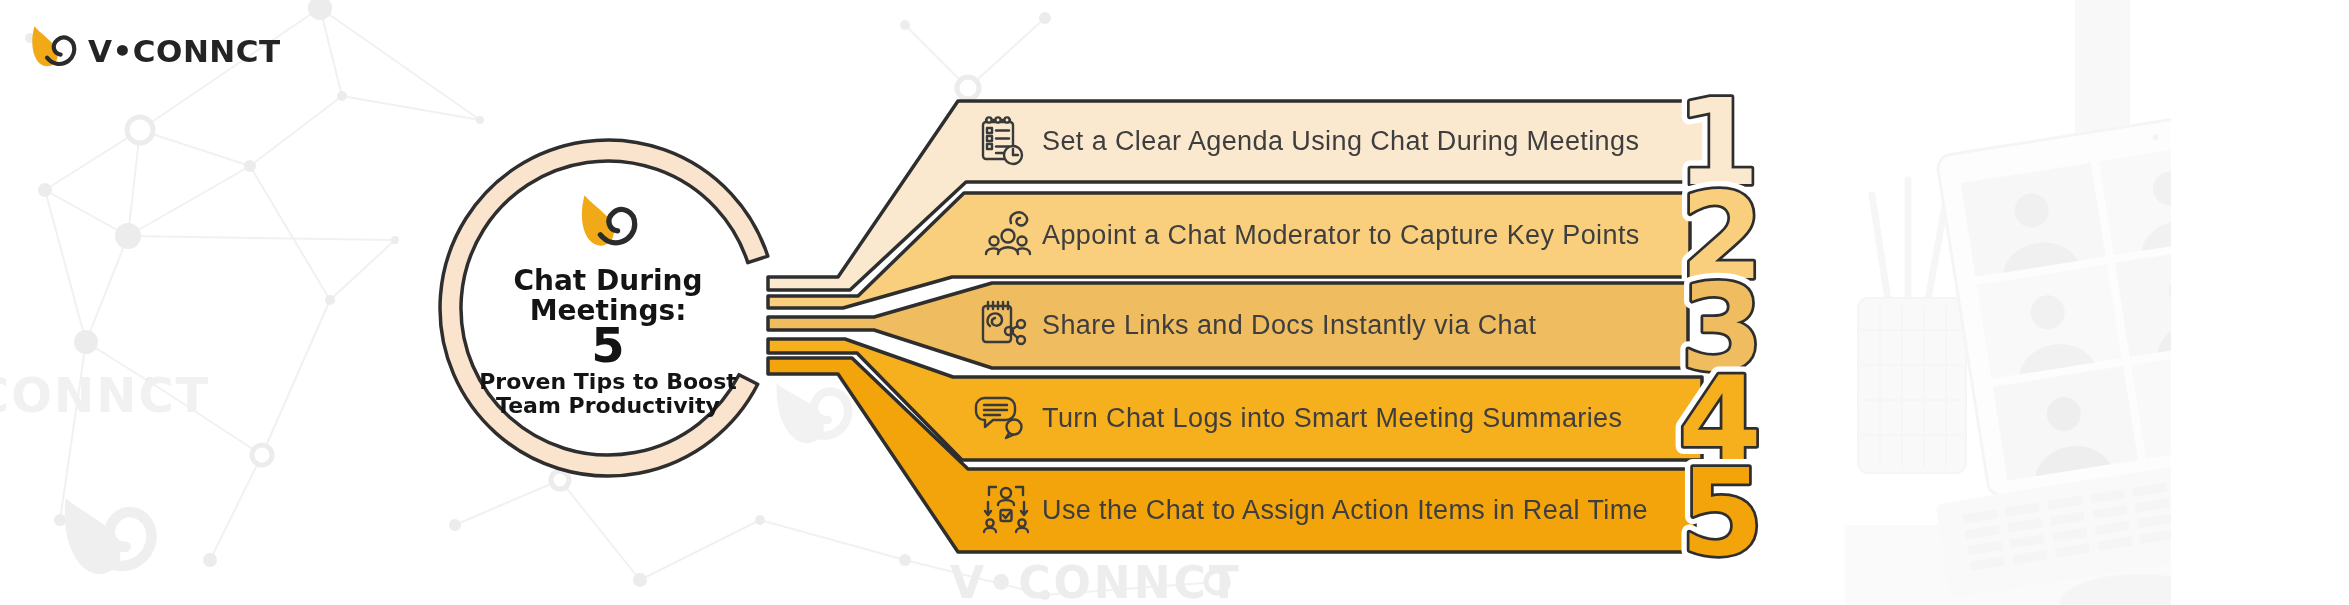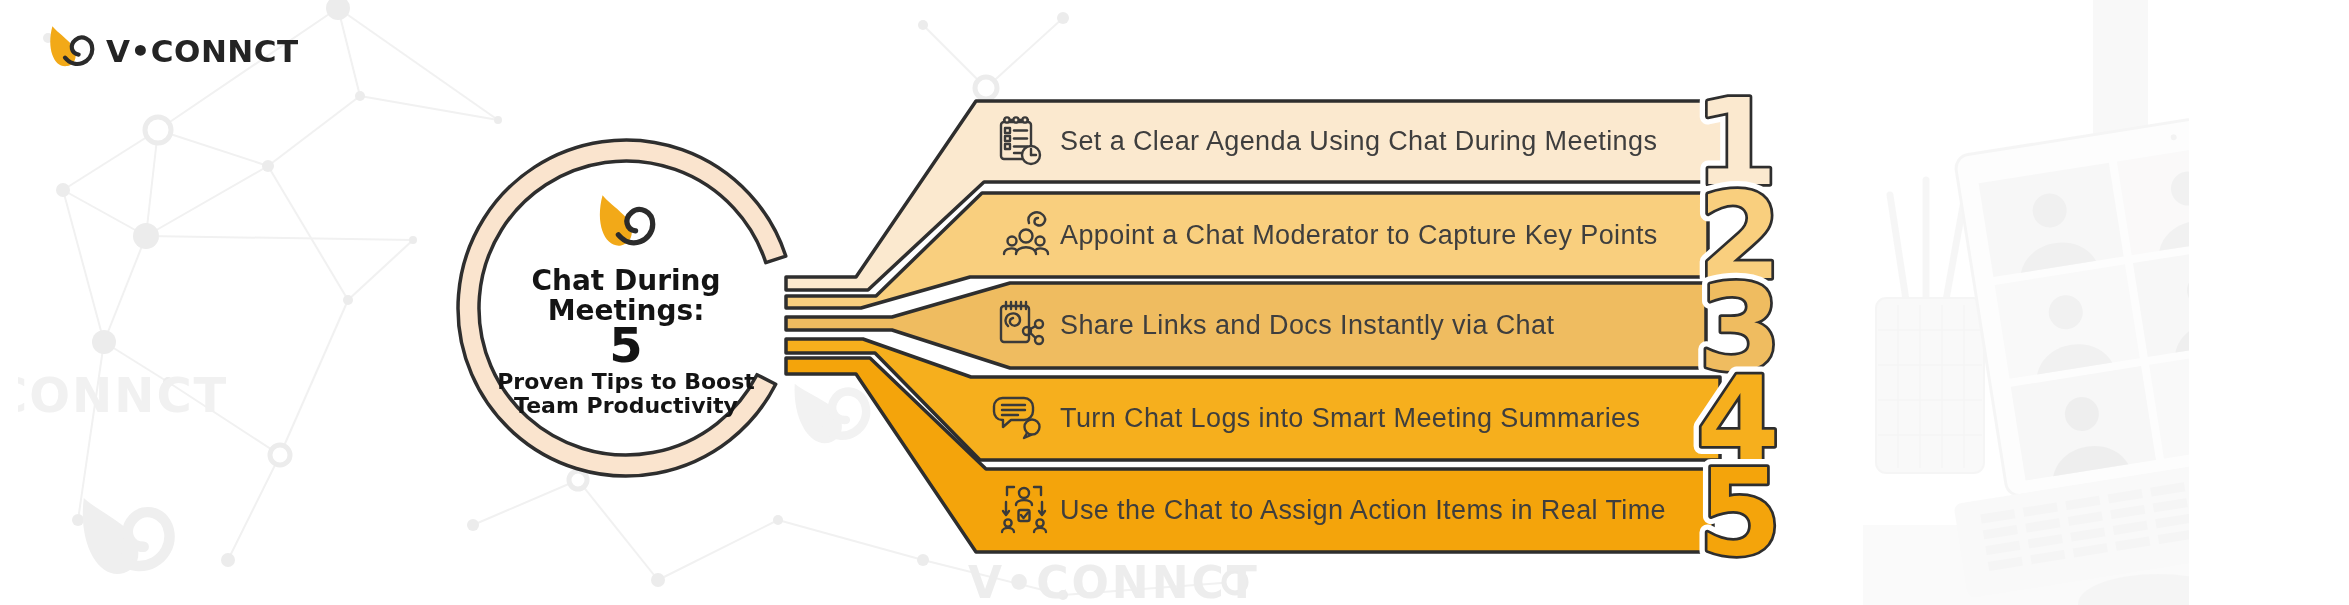--- a/index.html
+++ b/index.html
@@ -1,17 +1,17 @@
 <!DOCTYPE html>
 <html><head>
 <meta charset="utf-8">
 <style>
   html,body{margin:0;padding:0;background:#fff;}
   .stage{position:relative;width:2171px;height:605px;background:#ffffff;overflow:hidden;
-         font-family:"Liberation Sans",sans-serif;padding-left:18px;}
+         font-family:"Liberation Sans",sans-serif;}
   svg{display:block;}
   
   .lbl{font-family:"Liberation Sans",sans-serif;font-size:27px;fill:#3E3E3E;letter-spacing:.4px;}
   
   .num-halo{font-family:"DejaVu Sans",sans-serif;font-weight:700;font-size:120px;
             fill:#fff;stroke:#fff;stroke-width:16px;paint-order:stroke;stroke-linejoin:round;}
   .num{font-family:"DejaVu Sans",sans-serif;font-weight:700;font-size:120px;
        stroke:#2E2E2E;stroke-width:5.5px;paint-order:stroke;stroke-linejoin:round;}
   
   .logo-text{font-family:"DejaVu Sans",sans-serif;font-weight:700;font-size:31px;fill:#242424;letter-spacing:.5px;}

